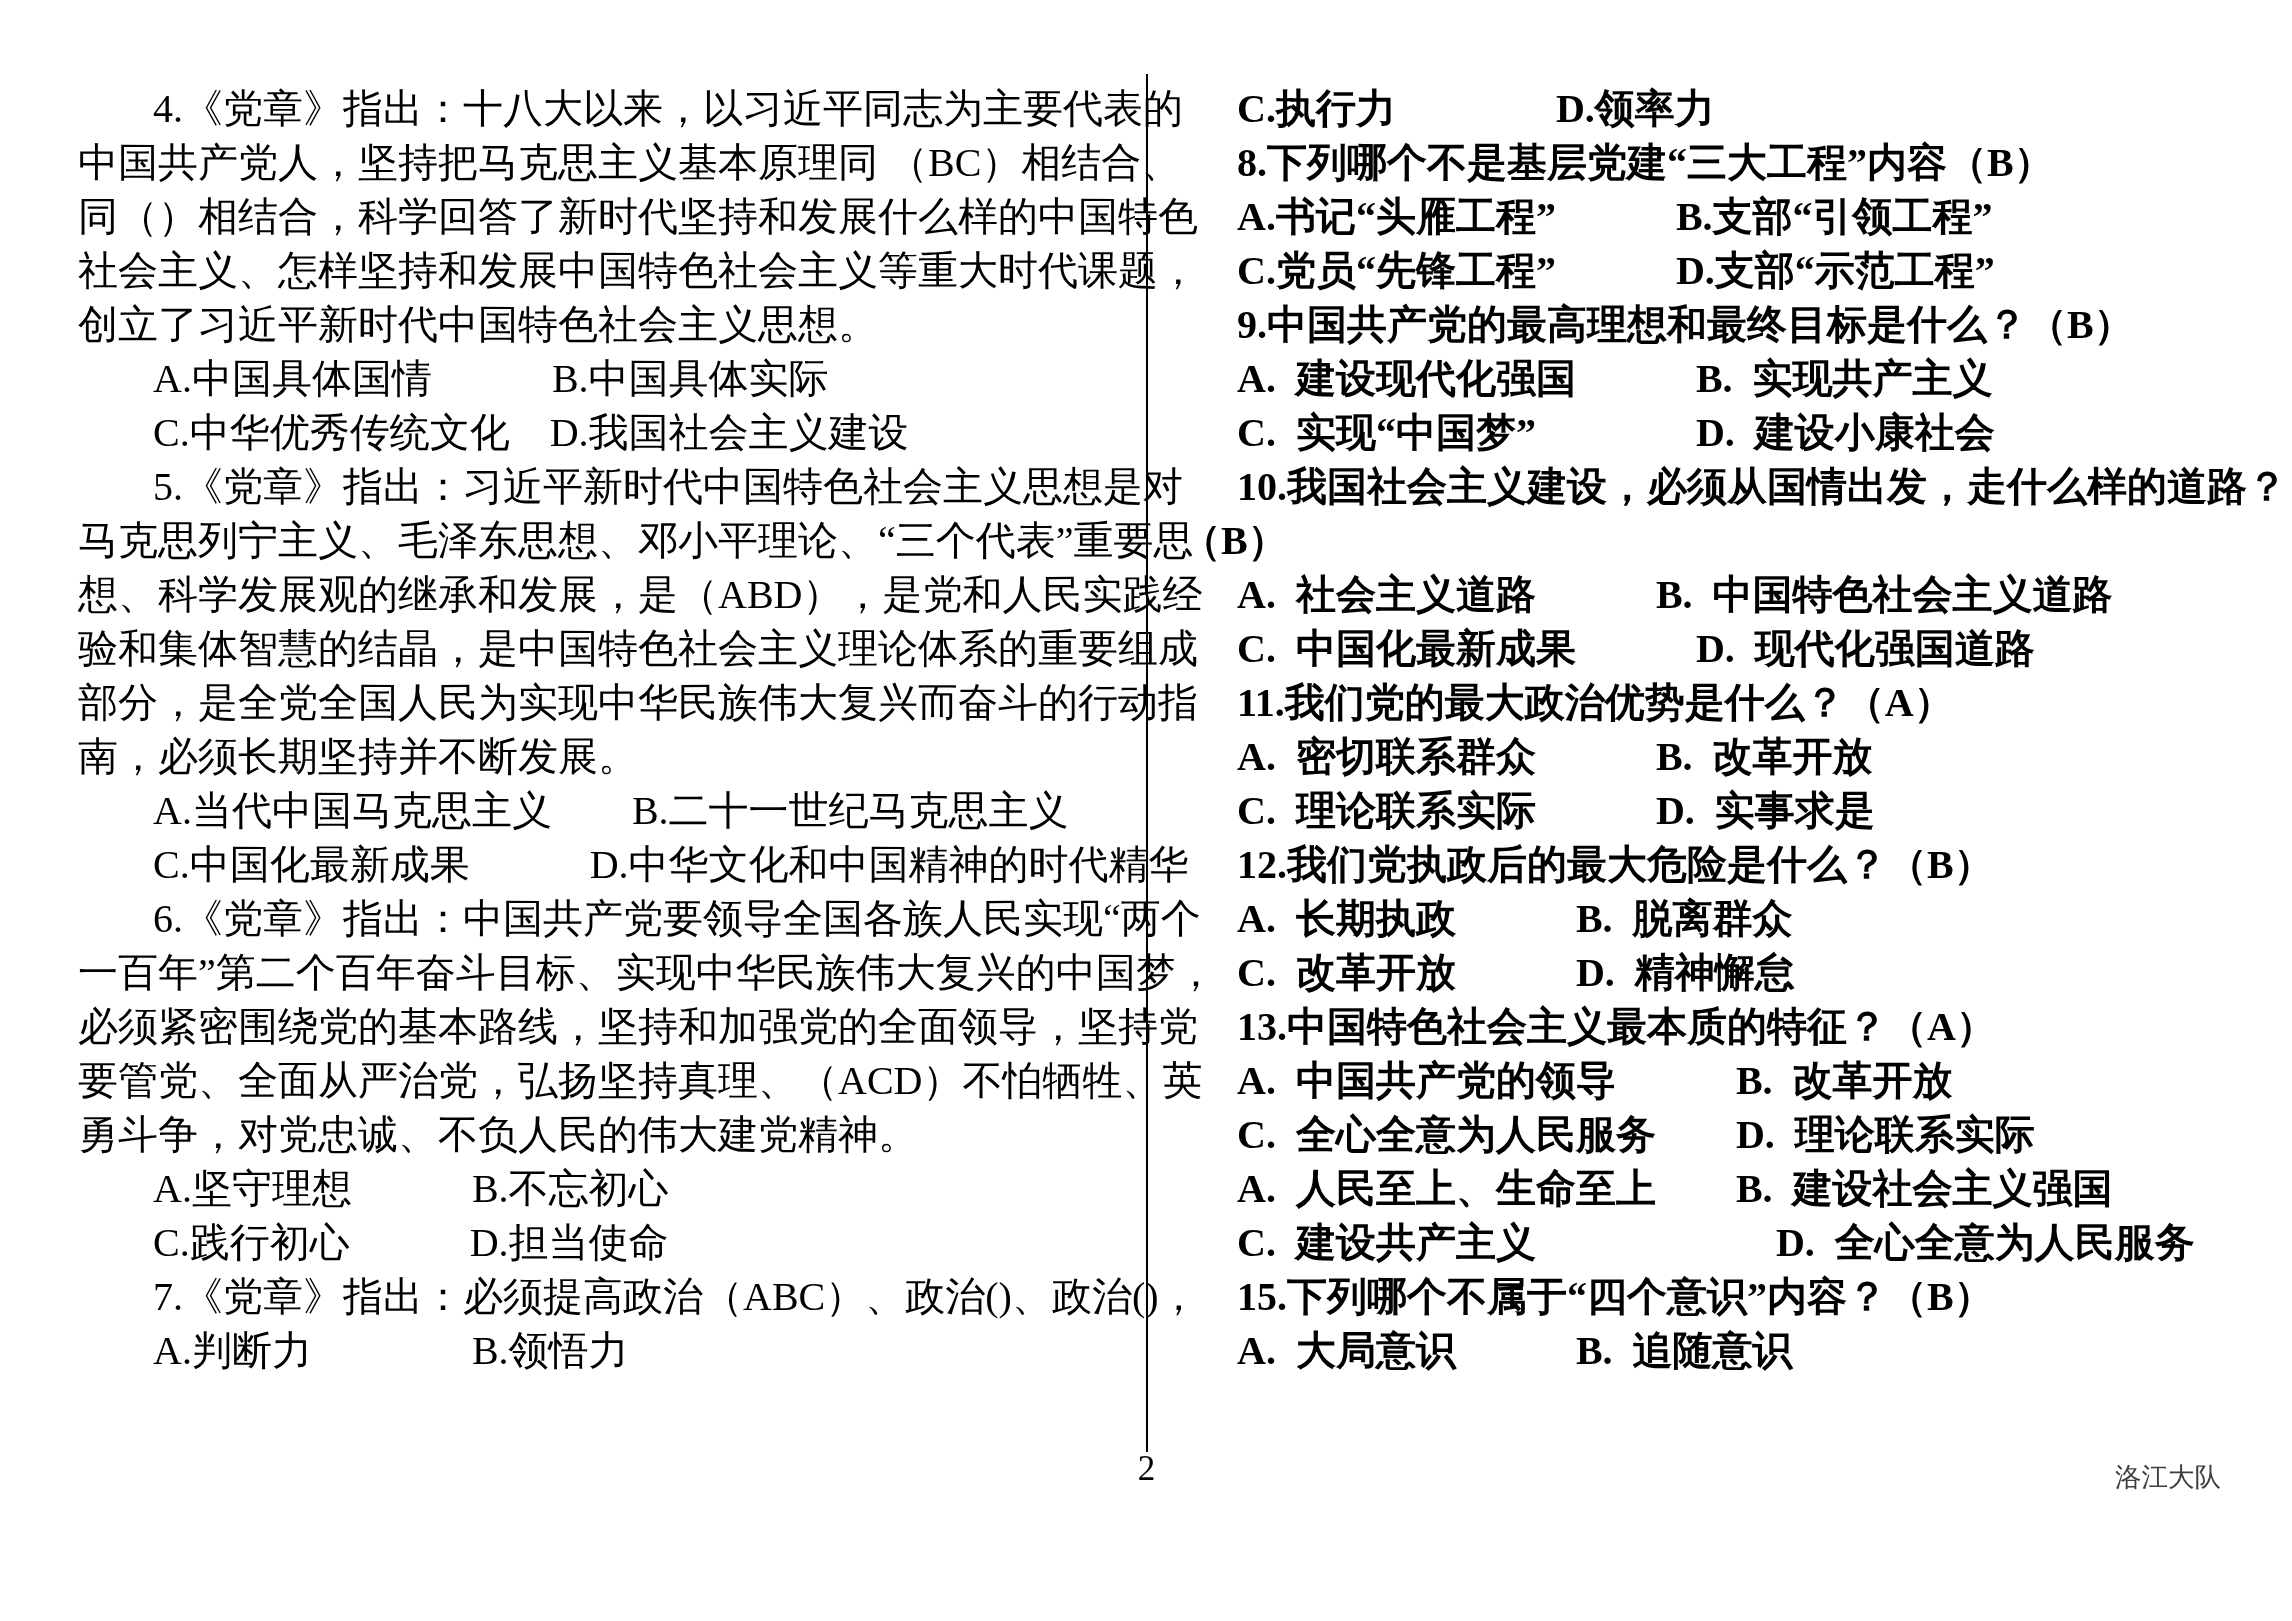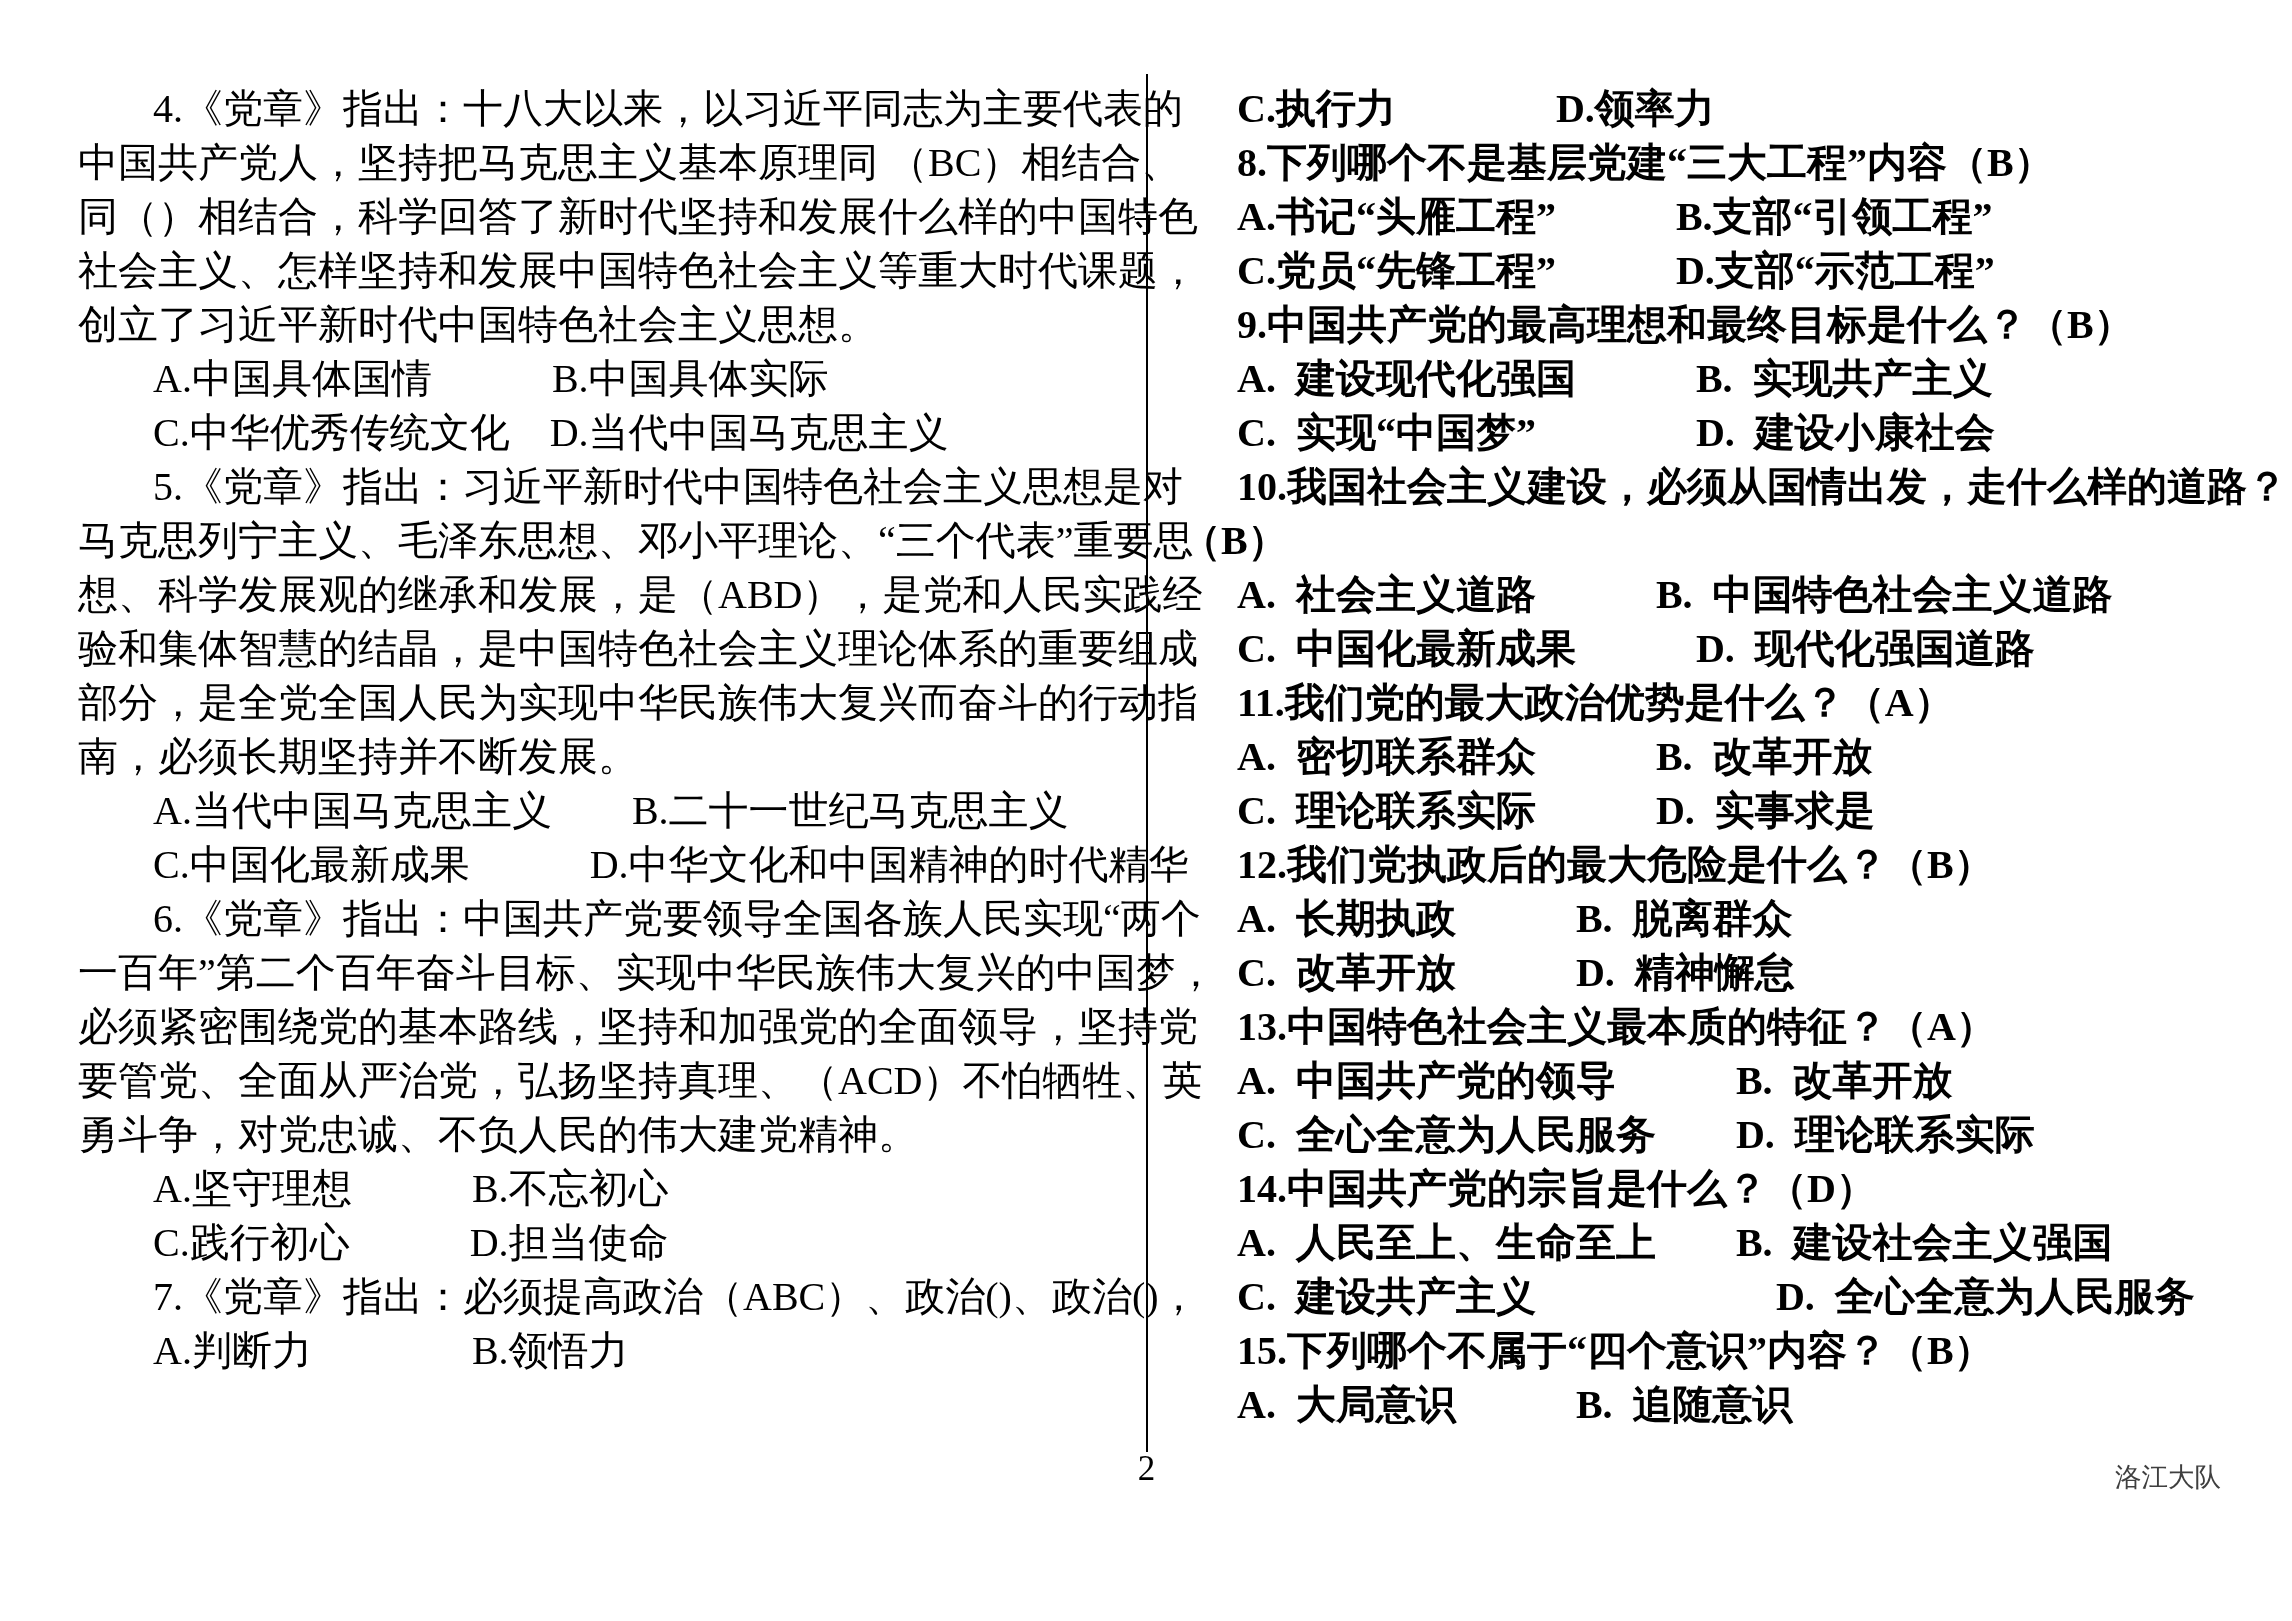--- a/index.html
+++ b/index.html
@@ -54,21 +54,21 @@
 
 <div class="page" style="background: rgb(255, 255, 255); color: rgb(0, 0, 0);">
 
   <div class="col col-left">
       <div class="line ind">4.《党章》指出：十八大以来，以习近平同志为主要代表的</div>
       <div class="line">中国共产党人，坚持把马克思主义基本原理同 （BC）相结合、</div>
       <div class="line">同（）相结合，科学回答了新时代坚持和发展什么样的中国特色</div>
       <div class="line">社会主义、怎样坚持和发展中国特色社会主义等重大时代课题，</div>
       <div class="line">创立了习近平新时代中国特色社会主义思想。</div>
       <div class="line ind">A.中国具体国情　　　B.中国具体实际</div>
-      <div class="line ind">C.中华优秀传统文化　D.当代中国马克思主义</div>
+      <div class="line ind">C.中华优秀传统文化　D.我国社会主义建设</div>
       <div class="line ind">5.《党章》指出：习近平新时代中国特色社会主义思想是对</div>
       <div class="line">马克思列宁主义、毛泽东思想、邓小平理论、“三个代表”重要思</div>
       <div class="line">想、科学发展观的继承和发展，是（ABD），是党和人民实践经</div>
       <div class="line">验和集体智慧的结晶，是中国特色社会主义理论体系的重要组成</div>
       <div class="line">部分，是全党全国人民为实现中华民族伟大复兴而奋斗的行动指</div>
       <div class="line">南，必须长期坚持并不断发展。</div>
       <div class="line ind">A.当代中国马克思主义　　B.二十一世纪马克思主义</div>
       <div class="line ind">C.中国化最新成果　　　D.中华文化和中国精神的时代精华</div>
       <div class="line ind">6.《党章》指出：中国共产党要领导全国各族人民实现“两个</div>
       <div class="line">一百年”第二个百年奋斗目标、实现中华民族伟大复兴的中国梦，</div>
@@ -97,21 +97,20 @@
       <div class="line">C.  中国化最新成果　　　D.  现代化强国道路</div>
       <div class="line">11.我们党的最大政治优势是什么？（A）</div>
       <div class="line">A.  密切联系群众　　　B.  改革开放</div>
       <div class="line">C.  理论联系实际　　　D.  实事求是</div>
       <div class="line">12.我们党执政后的最大危险是什么？（B）</div>
       <div class="line">A.  长期执政　　　B.  脱离群众</div>
       <div class="line">C.  改革开放　　　D.  精神懈怠</div>
       <div class="line">13.中国特色社会主义最本质的特征？（A）</div>
       <div class="line">A.  中国共产党的领导　　　B.  改革开放</div>
       <div class="line">C.  全心全意为人民服务　　D.  理论联系实际</div>
-      <div class="line">14.中国共产党的宗旨是什么？（D）</div>
       <div class="line">A.  人民至上、生命至上　　B.  建设社会主义强国</div>
       <div class="line">C.  建设共产主义　　　　　　D.  全心全意为人民服务</div>
       <div class="line">15.下列哪个不属于“四个意识”内容？（B）</div>
       <div class="line">A.  大局意识　　　B.  追随意识</div>
     </div>
 
   <div class="page-num">2</div>
 
   <div class="footer-mark" style="color: rgb(63, 63, 63);">洛江大队</div>
 

